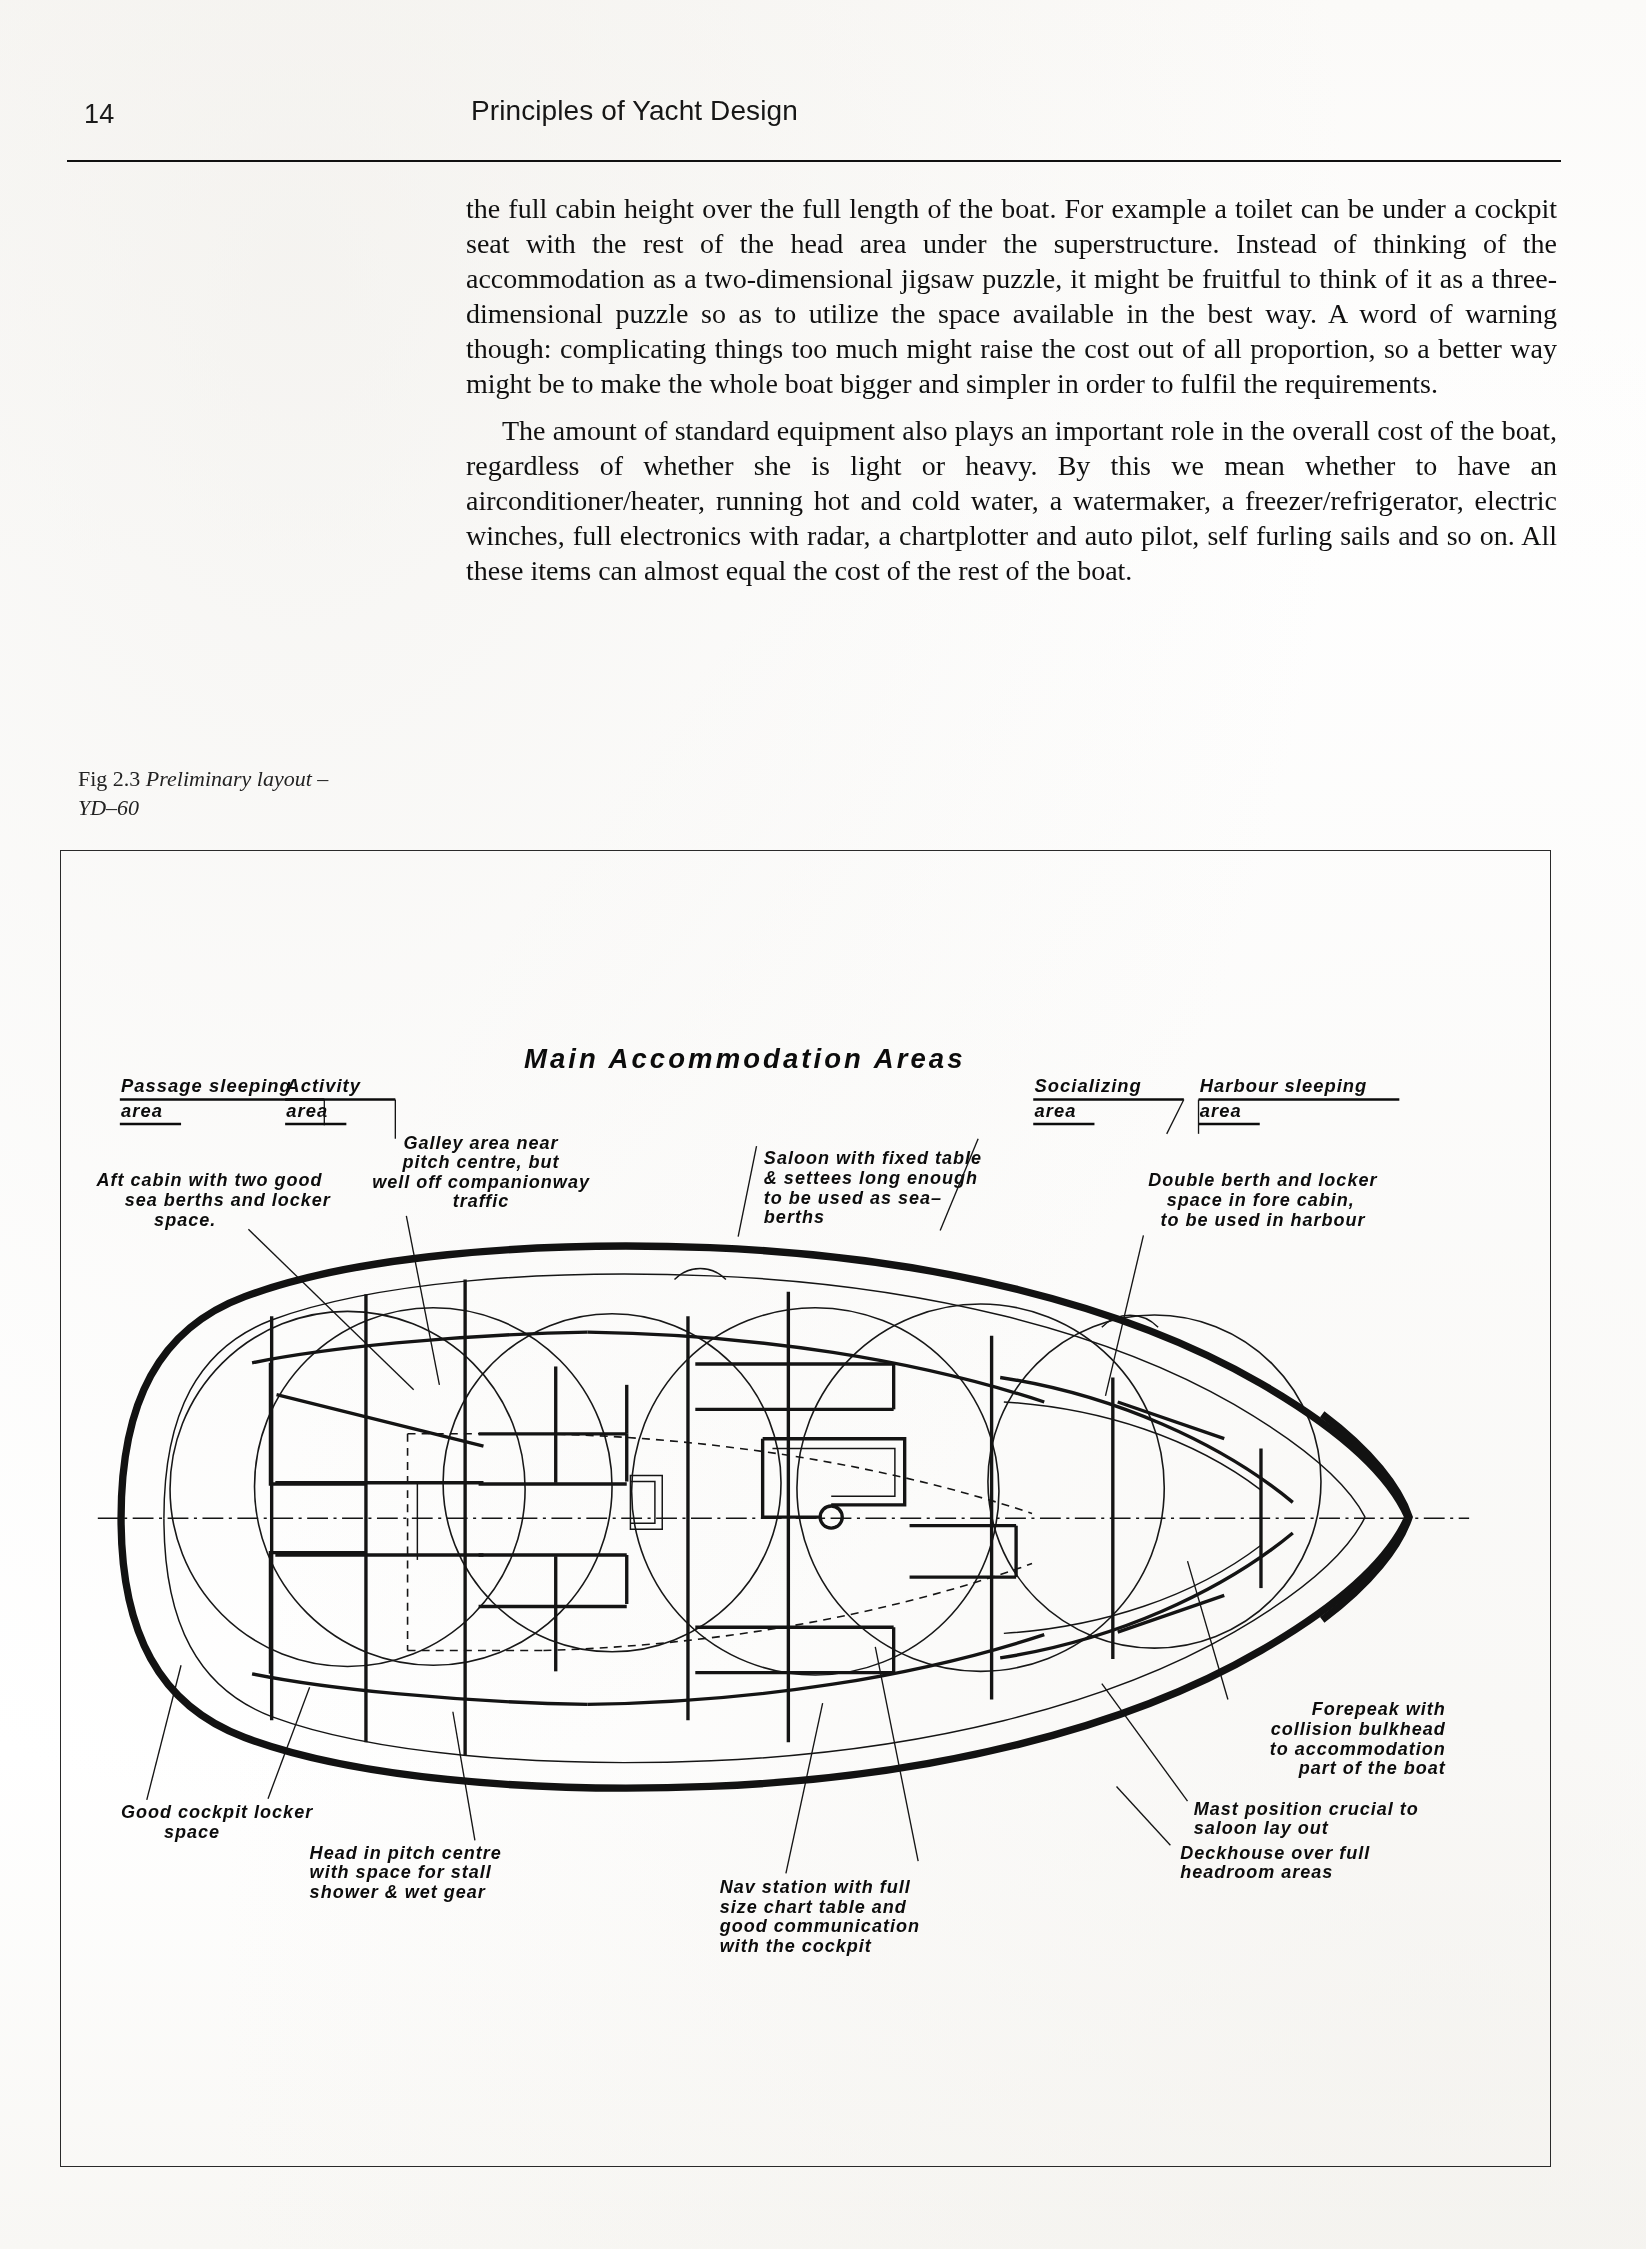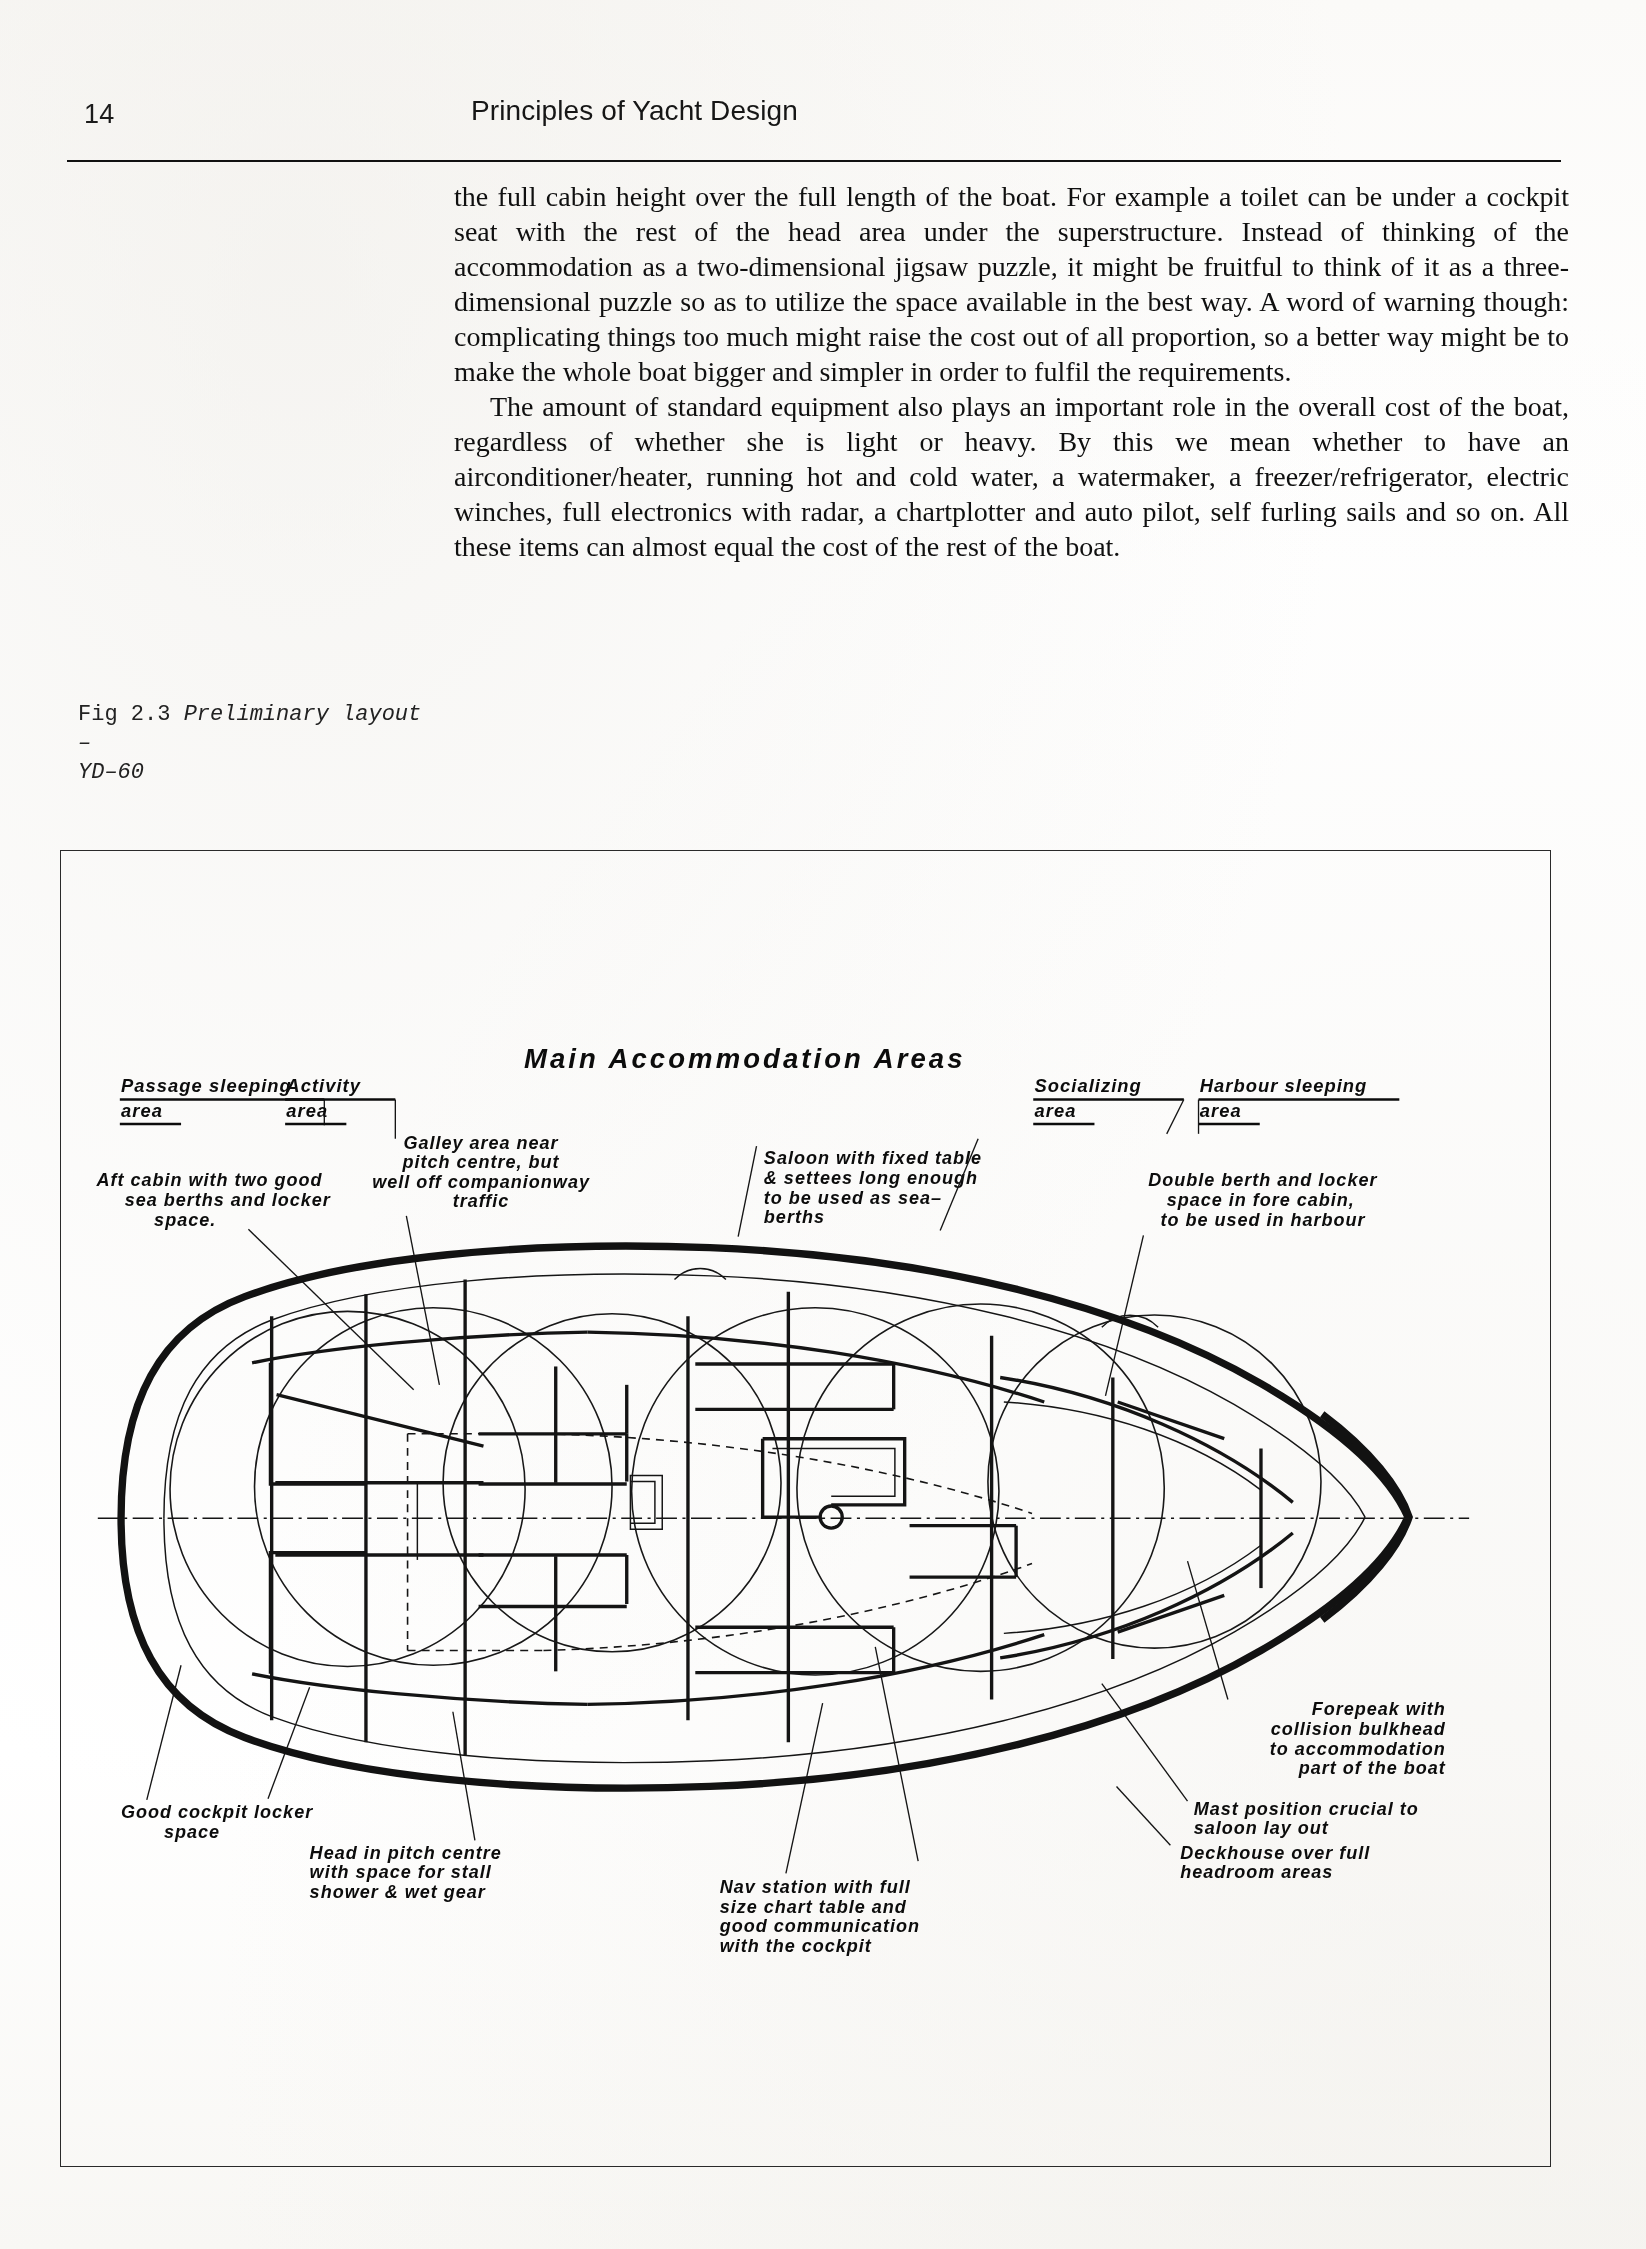--- a/index.html
+++ b/index.html
@@ -37,27 +37,27 @@
     width:1494px; height:2.4px; background:#111;
   }
 
   
   .body-col{
     position:absolute; left:454px; top:179px; width:1115px;
     font-size:28px; line-height:35px; color:#101010;
     text-align:justify;
     font-family:"Liberation Serif", serif;
   }
-  .body-col p{ margin:0; }
+  .body-col p{ margin:12px; }
   .body-col p + p{ text-indent:36px;font-family:Liberation Serif, serif; }
 
   
   .fig-caption{
-    position:absolute; left:78px; top:700px; width:355px;
-    font-family:Liberation Mono, monospace;
+    position:absolute; left:78px; top:764px; width:355px;
+    font-family:Liberation Serif, serif;
     font-size:22px; line-height:29px; color:#222;
   }
   .fig-caption .lbl{ font-style:normal; }
   .fig-caption .ttl{ font-style:italic; }
 
   
   .figure-frame{
     position:absolute; left:60px; top:850px;
     width:1489px; height:1315px;
     border:1.8px solid #2a2a2a;

